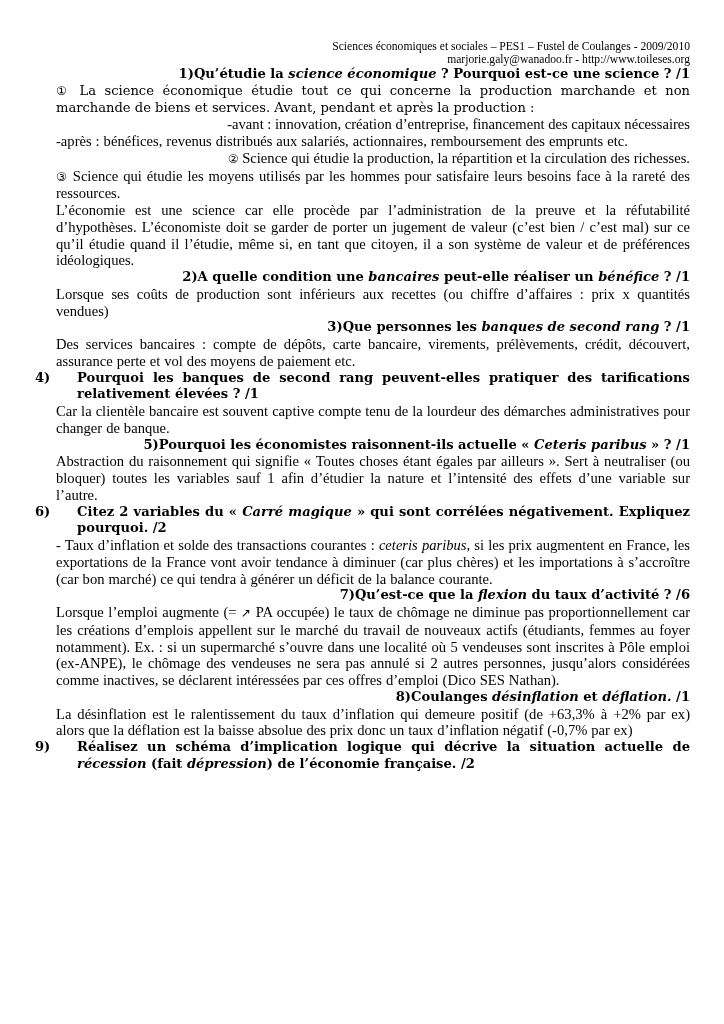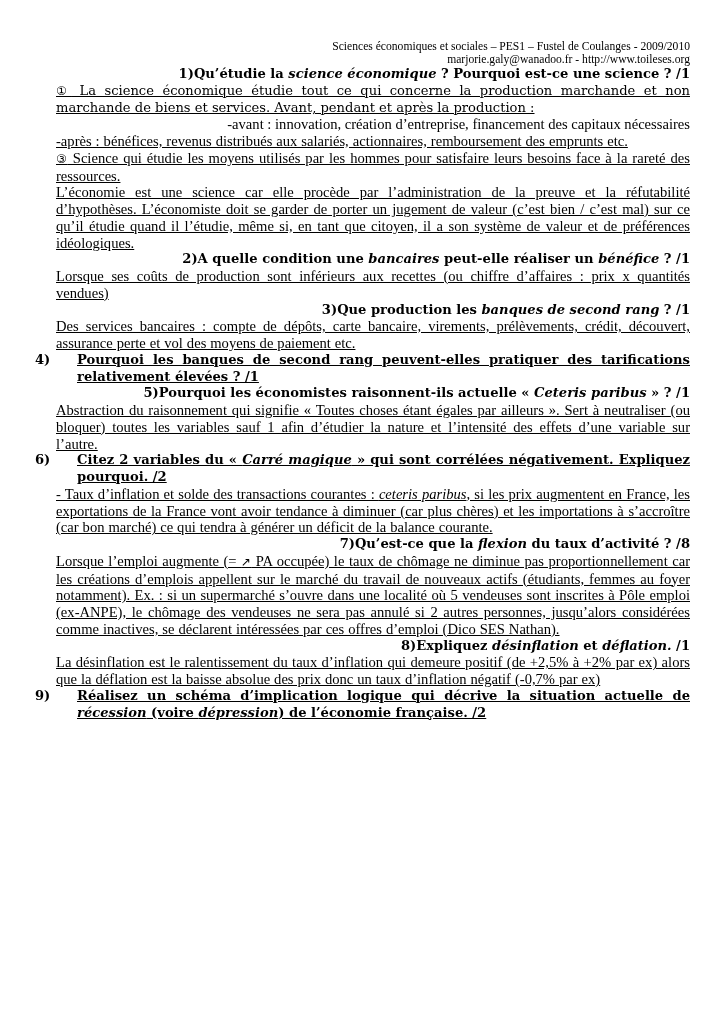--- a/index.html
+++ b/index.html
@@ -2,21 +2,21 @@
 <html><head>
 <meta charset="utf-8">
 <style>
   html, body { margin: 0; padding: 0; background: #ffffff; }
   body { width: 724px; height: 1024px; position: relative; overflow: hidden; color: #000; }
   .page { position: absolute; left: 56px; top: 40px; width: 634px; }
   .hdr { text-align: right; font-family: "Liberation Serif", serif; font-size: 11.6px; line-height: 13px; }
   .body { font-family: "DejaVu Serif", serif; font-size: 13.1px; line-height: 16.75px; }
   .q { font-weight: bold; }
   .q.hang { padding-left: 21px; text-indent: -21px; }
-  .j { text-align: justify; text-align-last: left; text-decoration: underline; }
+  .j { text-align: justify; text-align-last: left; }
   .r { font-family: "Liberation Serif", serif; font-size: 14.6px; line-height: 16.75px; }
   .r.j { word-spacing: 0.3px; }
   p { margin: 0; text-align: right; }
   .num { display: inline-block; width: 21px; }
   .glyph { font-family: "DejaVu Sans", sans-serif; font-size: 12px; }
 </style>
 </head>
 <body>
 
 <div class="page">
@@ -24,38 +24,40 @@
     <div>Sciences économiques et sociales – PES1 – Fustel de Coulanges - 2009/2010</div>
     <div>marjorie.galy@wanadoo.fr - http://www.toileses.org</div>
   </div>
 
   <div class="body">
 
     <p class="q hang"><span class="num">1)</span><span>Qu’étudie la </span><i>science économique</i><span> ? Pourquoi est-ce une science ? /1</span></p>
     <p class="j"><span class="glyph">①</span><span> La science économique étudie tout ce qui concerne la production marchande et non marchande de biens et services. Avant, pendant et après la production :</span></p>
     <p class="r">-avant : innovation, création d’entreprise, financement des capitaux nécessaires</p>
     <p class="r j">-après : bénéfices, revenus distribués aux salariés, actionnaires, remboursement des emprunts etc.</p>
+    <p class="r"><span class="glyph">②</span><span> Science qui étudie la production, la répartition et la circulation des richesses.</span></p>
     <p class="r j"><span class="glyph">③</span><span> Science qui étudie les moyens utilisés par les hommes pour satisfaire leurs besoins face à la rareté des ressources.</span></p>
     <p class="r j">L’économie est une science car elle procède par l’administration de la preuve et la réfutabilité d’hypothèses. L’économiste doit se garder de porter un jugement de valeur (c’est bien / c’est mal) sur ce qu’il étudie quand il l’étudie, même si, en tant que citoyen, il a son système de valeur et de préférences idéologiques.</p>
 
     <p class="q hang"><span class="num">2)</span><span>A quelle condition une </span><i>bancaires</i><span> peut-elle réaliser un </span><i>bénéfice</i><span> ? /1</span></p>
     <p class="r j">Lorsque ses coûts de production  sont inférieurs aux recettes (ou chiffre d’affaires : prix x quantités vendues)</p>
 
-    <p class="q hang"><span class="num">3)</span><span>Que production les </span><i>banques de second rang</i><span> ? /1</span></p>
+    <p class="q hang"><span class="num">3)</span><span>Que personnes les </span><i>banques de second rang</i><span> ? /1</span></p>
     <p class="r j">Des services bancaires : compte de dépôts, carte bancaire, virements, prélèvements, crédit, découvert, assurance perte et vol des moyens de paiement etc.</p>
 
     <p class="q hang j"><span class="num">4)</span><span>Pourquoi les banques de second rang peuvent-elles pratiquer des tarifications relativement élevées ? /1</span></p>
+    <p class="r j">Car la clientèle bancaire est souvent captive compte tenu de la lourdeur des démarches administratives pour changer de banque.</p>
 
     <p class="q hang"><span class="num">5)</span><span>Pourquoi les économistes raisonnent-ils actuelle « </span><i>Ceteris paribus</i><span> » ? /1</span></p>
     <p class="r j">Abstraction du raisonnement qui signifie « Toutes choses étant égales par ailleurs ». Sert à neutraliser (ou bloquer) toutes les variables sauf 1 afin d’étudier la nature et l’intensité des effets d’une variable sur l’autre.</p>
 
     <p class="q hang j"><span class="num">6)</span><span>Citez 2 variables du « </span><i>Carré magique</i><span> » qui sont corrélées négativement. Expliquez pourquoi. /2</span></p>
     <p class="r j"><span>- Taux d’inflation et solde des transactions courantes : </span><i>ceteris paribus</i><span>, si les prix augmentent en France, les exportations de la France vont avoir tendance à diminuer (car plus chères) et les importations à s’accroître (car bon marché) ce qui tendra à générer un déficit de la balance courante.</span></p>
 
-    <p class="q hang"><span class="num">7)</span><span>Qu’est-ce que la </span><i>flexion</i><span> du taux d’activité ? /8</span></p>
+    <p class="q hang"><span class="num">7)</span><span>Qu’est-ce que la </span><i>flexion</i><span> du taux d’activité ? /6</span></p>
     <p class="r j"><span>Lorsque l’emploi augmente (= </span><span class="glyph">↗</span><span> PA occupée) le taux de chômage ne diminue pas proportionnellement car les créations d’emplois appellent sur le marché du travail de nouveaux actifs (étudiants, femmes au foyer notamment). Ex. : si un supermarché s’ouvre dans une localité où 5 vendeuses sont inscrites à Pôle emploi (ex-ANPE), le chômage des vendeuses ne sera pas annulé si 2 autres personnes, jusqu’alors considérées comme inactives, se déclarent intéressées par ces offres d’emploi (Dico SES Nathan).</span></p>
 
-    <p class="q hang"><span class="num">8)</span><span>Expliquez </span><i>désinflation</i><span> et </span><i>déflation.</i><span> /1</span></p>
-    <p class="r j">La désinflation est le ralentissement du taux d’inflation qui demeure positif (de +2,5% à +2% par ex) alors que la déflation est la baisse absolue des prix donc un taux d’inflation négatif (-0,7% par ex)</p>
+    <p class="q hang"><span class="num">8)</span><span>Coulanges </span><i>désinflation</i><span> et </span><i>déflation.</i><span> /1</span></p>
+    <p class="r j">La désinflation est le ralentissement du taux d’inflation qui demeure positif (de +63,3% à +2% par ex) alors que la déflation est la baisse absolue des prix donc un taux d’inflation négatif (-0,7% par ex)</p>
 
-    <p class="q hang j"><span class="num">9)</span><span>Réalisez un schéma d’implication logique qui décrive la situation actuelle de </span><i>récession</i><span> (voire </span><i>dépression</i><span>) de l’économie française. /2</span></p>
+    <p class="q hang j"><span class="num">9)</span><span>Réalisez un schéma d’implication logique qui décrive la situation actuelle de </span><i>récession</i><span> (fait </span><i>dépression</i><span>) de l’économie française. /2</span></p>
   </div>
 </div>
 
 </body></html>

